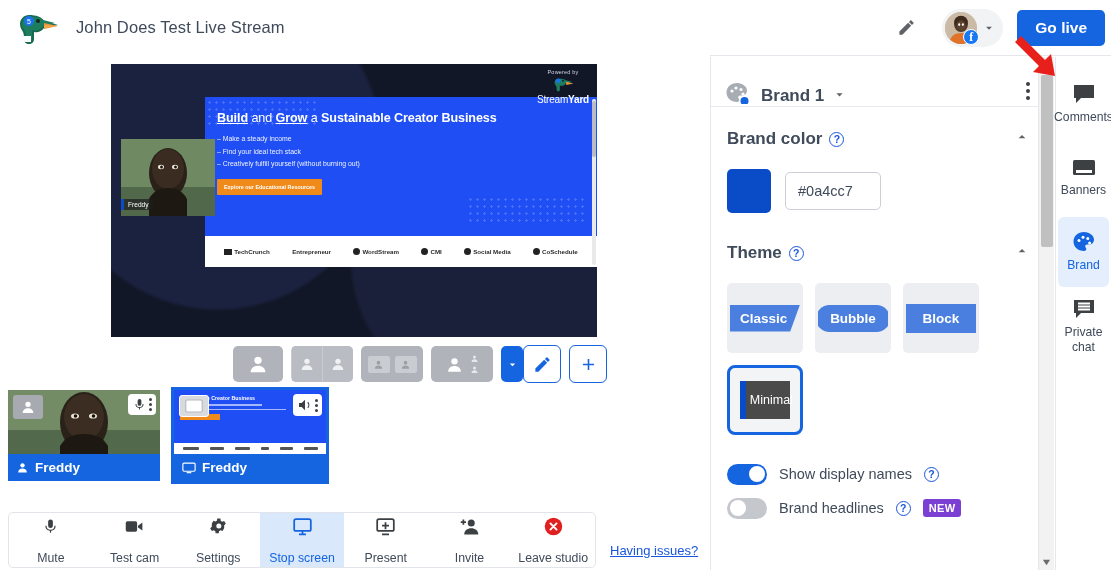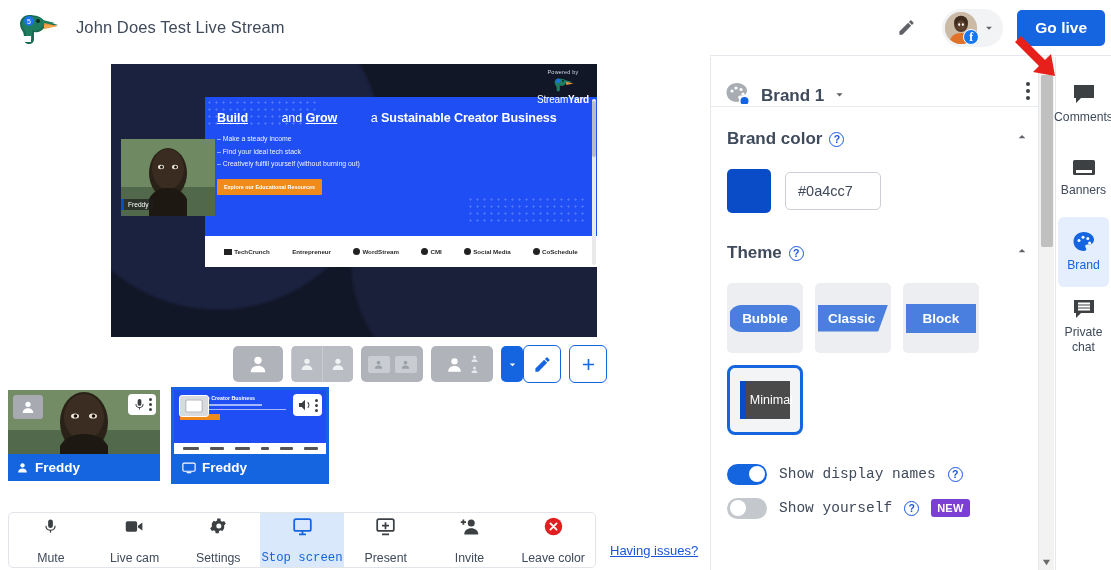--- a/index.html
+++ b/index.html
@@ -90,21 +90,21 @@
     background-image: radial-gradient(#4f75f7 1px, transparent 1.2px);
     background-size: 7px 7px; opacity: .85;
   }
   .share-blue::before { left: -6px; top: 2px; }
   .share-blue::after { right: 10px; bottom: 14px; }
   .share-h {
     font-size: 12.6px; font-weight: bold; color: #fff; position: relative; z-index: 2;
     white-space: nowrap; letter-spacing: -.1px;
   }
   .share-h u { text-decoration: underline; font-weight: bold; }
-  .share-h .thin { font-weight: normal; padding-left: 30px; }
+  .share-h .thin { font-weight: normal; }
   .share-bul { margin-top: 8px; position: relative; z-index: 2; }
   .share-bul li {
     list-style: none; font-size: 6.9px; color: #eef2ff; line-height: 1.82; white-space: nowrap;
   }
   .share-cta {
     display: inline-block; margin-top: 8px; background: #f08a1b; color: #fff;
     font-size: 5.4px; font-weight: bold; padding: 5px 7px; border-radius: 1px;
     position: relative; z-index: 2; white-space: nowrap;
   }
   .share-logos {
@@ -213,21 +213,21 @@
   
   .bottombar {
     position: absolute; left: 8px; top: 512px; width: 588px; height: 56px;
     background: #fff; border: 1px solid #e1e4e9; border-radius: 5px;
     display: flex; align-items: stretch; overflow: hidden;
   }
   .bb-item {
     flex: 1; display: flex; flex-direction: column; align-items: center; justify-content: center;
     gap: 14px; cursor: pointer; font-size: 12.3px; color: #3f4a5a;
   }
-  .bb-item.active { background: #d9e8fb; color: #1565e0; font-family: Liberation Mono, monospace; }
+  .bb-item.active { background: #d9e8fb; color: #1565e0; }
   .bb-ico { height: 22px; display: flex; align-items: center; justify-content: center; }
   .having {
     position: absolute; left: 610px; top: 543px; font-size: 13px; color: #1a56db;
     text-decoration: underline; cursor: pointer;
   }
 
   
   .rpanel {
     position: absolute; top: 57px; left: 710px; width: 340px; height: 513px;
     background: #fff; border-left: 1px solid #e4e7ec;
@@ -292,21 +292,21 @@
   .switch {
     width: 40px; height: 21px; border-radius: 11px; background: #c4c8cd; position: relative;
     cursor: pointer; flex: none;
   }
   .switch.on { background: #1565e0; }
   .switch i {
     position: absolute; top: 2.5px; left: 2.5px; width: 16px; height: 16px;
     border-radius: 50%; background: #fff; display: block;
   }
   .switch.on i { left: auto; right: 2.5px; }
-  .tg-lbl { font-size: 14.5px; color: #3f4a5a; font-family: Liberation Mono, monospace; }
+  .tg-lbl { font-size: 14.5px; color: #3f4a5a; }
   .new-badge {
     background: #7b3fd4; color: #fff; font-size: 11px; font-weight: bold;
     padding: 3px 6px; border-radius: 3px; letter-spacing: .3px;
   }
 
   
   .vsb {
     position: absolute; left: 1038px; top: 57px; width: 16px; height: 513px;
     background: #f2f2f2; border-left: 1px solid #e4e7ec;
   }
@@ -631,21 +631,21 @@
       </span>
       <span>Mute</span>
     </div>
     <div class="bb-item">
       <span class="bb-ico">
         <svg width="21" height="21" viewBox="0 0 24 24">
           <rect x="2" y="6" width="13" height="12" rx="2" fill="#3c4043"></rect>
           <path d="M16 11l5-3.5v9L16 13z" fill="#3c4043"></path>
         </svg>
       </span>
-      <span>Live cam</span>
+      <span>Test cam</span>
     </div>
     <div class="bb-item">
       <span class="bb-ico">
         <svg width="20" height="20" viewBox="0 0 24 24">
           <path d="M19.4 13a7.8 7.8 0 000-2l2-1.6-2-3.4-2.4 1a7.6 7.6 0 00-1.7-1L14.9 3h-3.8l-.4 2.6c-.6.2-1.2.6-1.7 1l-2.4-1-2 3.4L4.6 11a7.8 7.8 0 000 2l-2 1.6 2 3.4 2.4-1c.5.4 1.1.8 1.7 1l.4 2.6h3.8l.4-2.6c.6-.2 1.2-.6 1.7-1l2.4 1 2-3.4z" fill="#3c4043"></path>
           <circle cx="13" cy="12" r="3" fill="#fff"></circle>
         </svg>
       </span>
       <span>Settings</span>
     </div>
@@ -678,21 +678,21 @@
       </span>
       <span>Invite</span>
     </div>
     <div class="bb-item">
       <span class="bb-ico">
         <svg width="21" height="21" viewBox="0 0 24 24">
           <circle cx="12" cy="12" r="10" fill="#e02020"></circle>
           <path d="M8.5 8.5l7 7M15.5 8.5l-7 7" stroke="#fff" stroke-width="2.2" stroke-linecap="round"></path>
         </svg>
       </span>
-      <span>Leave color</span>
+      <span>Leave studio</span>
     </div>
   </div>
   <div class="having">Having issues?</div>
 
   <div class="rpanel">
     <div class="rp-head">
       <span class="palette-wrap">
         <svg width="24" height="22" viewBox="0 0 24 22">
           <path d="M12 1C6 1 1.5 5 1.5 10.5S6 20 12 20c1.4 0 2.3-.9 2.3-2 0-.6-.3-1-.6-1.4-.3-.4-.5-.8-.5-1.3 0-1 .9-1.8 2-1.8h1.5c3.2 0 5.3-2 5.3-5C22 5 17.8 1 12 1z" fill="#a8adb4"></path>
           <circle cx="7" cy="9" r="1.6" fill="#fff"></circle>
@@ -735,24 +735,24 @@
         <span class="sec-title">Theme</span>
         <span class="qmark">?</span>
         <span class="collapse">
           <svg width="16" height="16" viewBox="0 0 24 24">
               <path d="M7 14l5-5 5 5z" fill="#5f6368"></path>
             </svg>
         </span>
       </div>
       <div class="theme-grid">
         <div class="theme-card">
+          <span class="t-classic">Classic</span>
+        </div>
+        <div class="theme-card">
           <span class="t-bubble">Bubble</span>
-        </div>
-        <div class="theme-card">
-          <span class="t-classic">Classic</span>
         </div>
         <div class="theme-card">
           <span class="t-block">Block</span>
         </div>
         <div class="theme-card sel">
           <span class="t-minimal">Minimal</span>
         </div>
       </div>
 
       <div class="toggles">
@@ -760,21 +760,21 @@
           <span class="switch on">
               <i></i>
             </span>
           <span class="tg-lbl">Show display names</span>
           <span class="qmark">?</span>
         </div>
         <div class="tg-row">
           <span class="switch">
               <i></i>
             </span>
-          <span class="tg-lbl">Show yourself</span>
+          <span class="tg-lbl">Brand headlines</span>
           <span class="qmark">?</span>
           <span class="new-badge">NEW</span>
         </div>
       </div>
     </div>
   </div>
 
   <div class="vsb">
     <div class="vsb-arrow">
       <svg width="9" height="9" viewBox="0 0 10 10">

